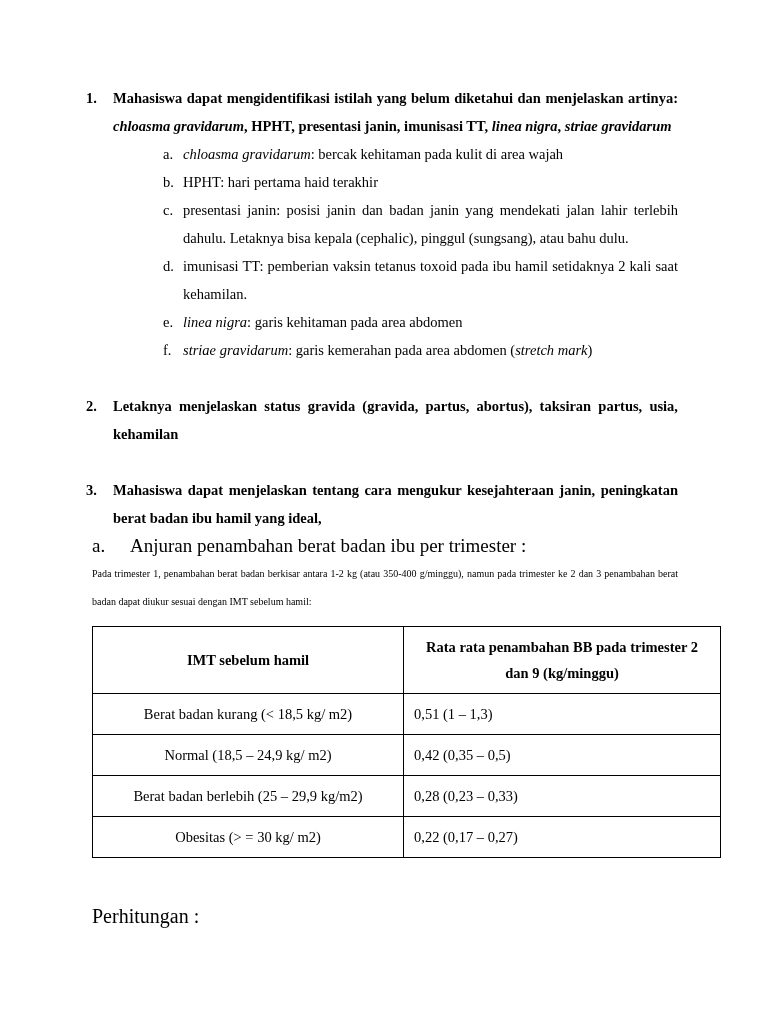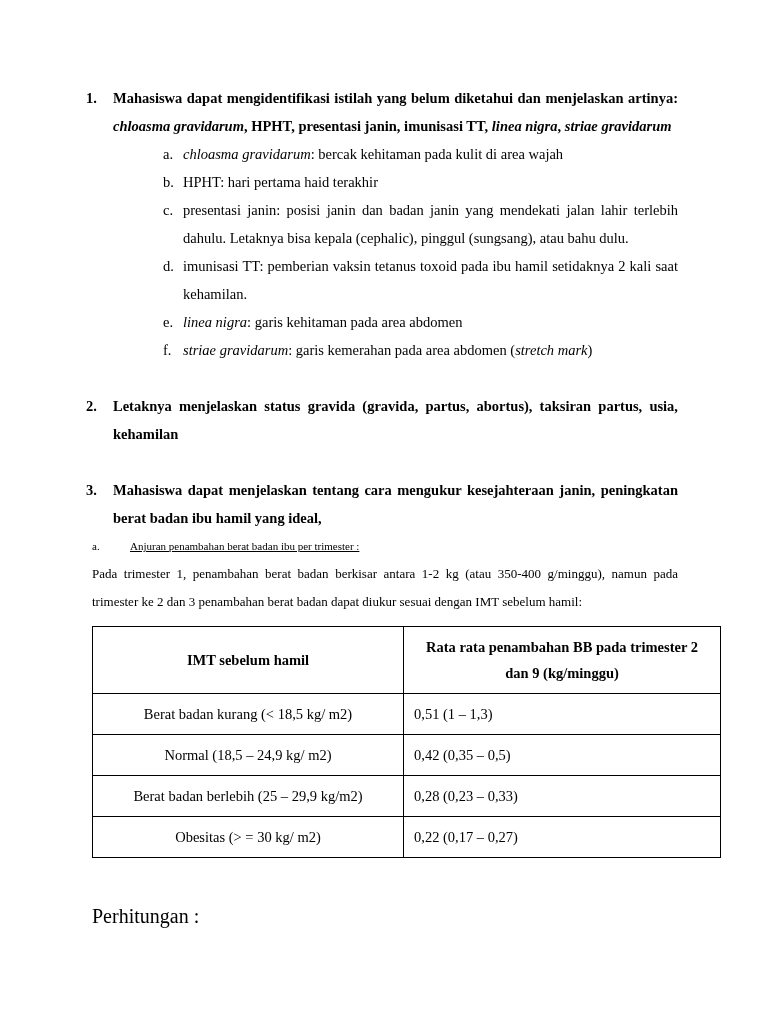--- a/index.html
+++ b/index.html
@@ -64,34 +64,33 @@
   }
   .sub-item .marker {
     position: absolute;
     left: 0;
     top: 0;
   }
   .sub-item i, .sub-item em { font-style: italic; }
 
   
   .para {
-    font-size: 13px;
+    font-size: 10px;
     line-height: 28px;
     text-align: justify;
     text-justify: inter-word;
     margin: 0;
     padding: 0 0 0 6px;
   }
   .lettered-plain {
     position: relative;
     padding-left: 6px;
-    font-size: 11px;
-    line-height: 28px;
-    margin: 0;
-    text-decoration: underline;
+    font-size: 19px;
+    line-height: 28px;
+    margin: 0;
   }
   .lettered-plain .marker {
     display: inline-block;
     width: 38px;
   }
 
   .spacer-line { height: 28px; }
 
   
   .tbl-wrap {

